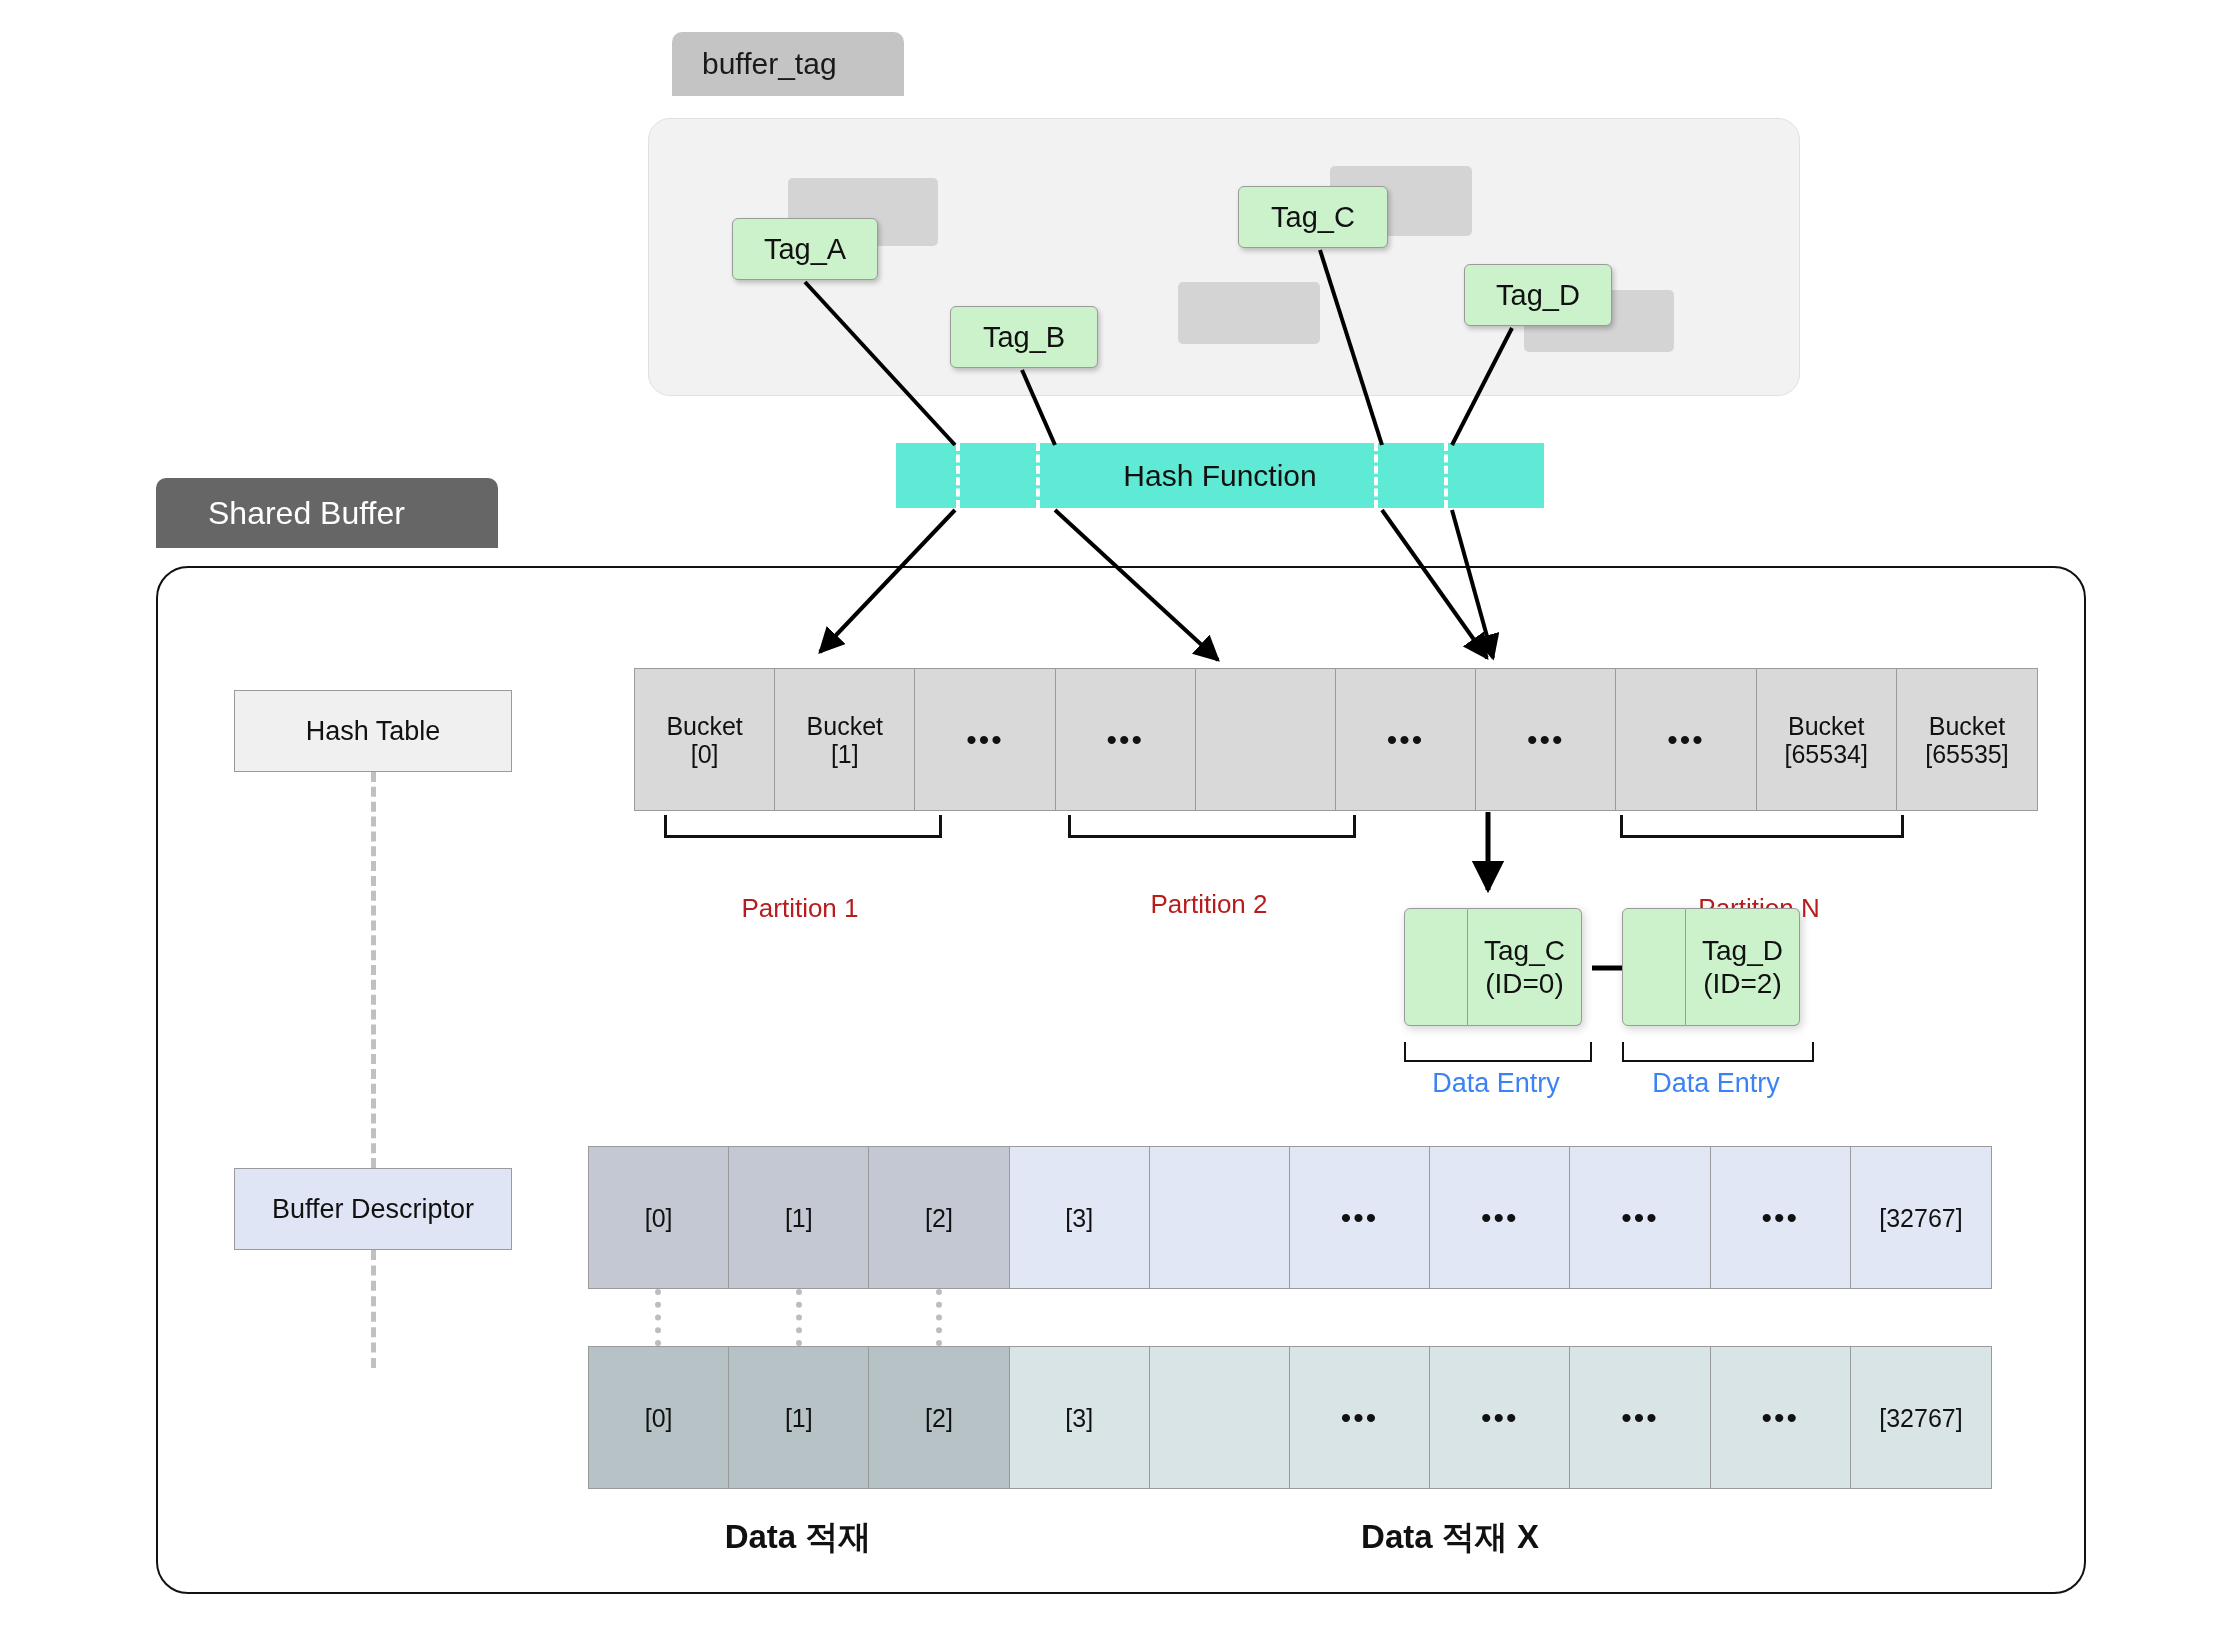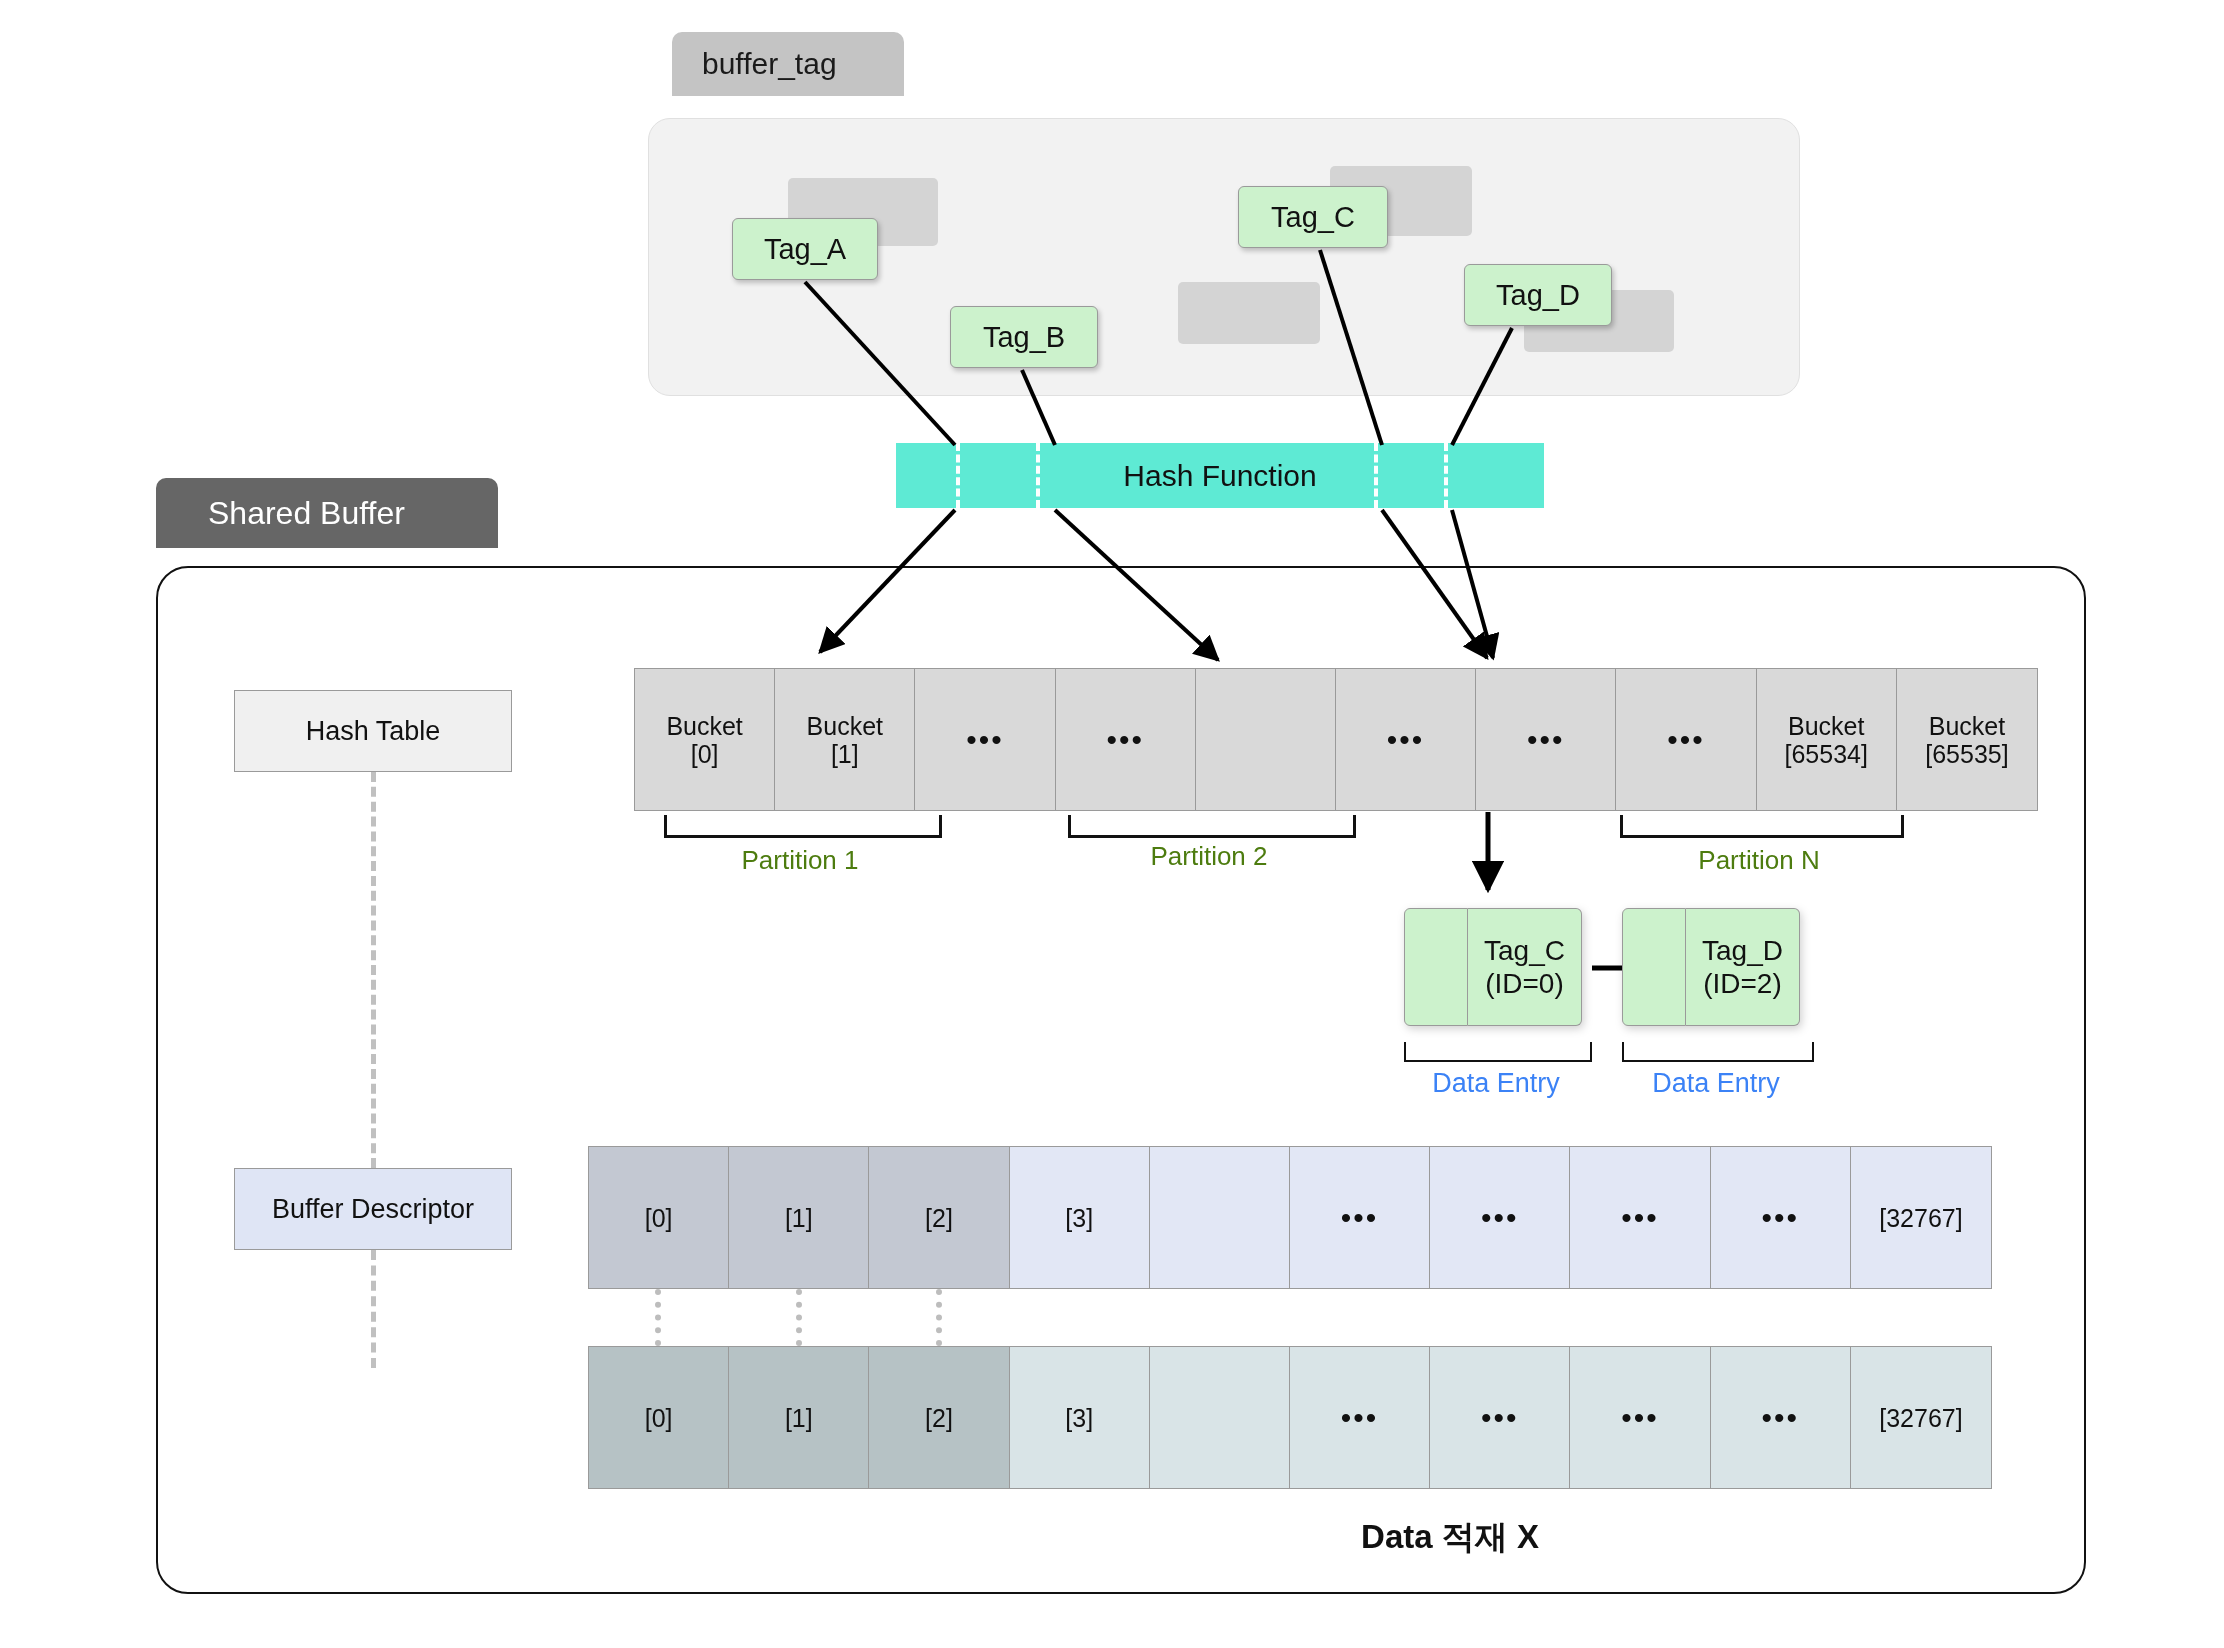--- a/index.html
+++ b/index.html
@@ -76,21 +76,21 @@
   #desc-row{left:588px;top:1146px;width:1404px;height:143px;border:1.5px solid #9a9a9a;}
   #desc-row .cell{background:#e2e7f5;}
   #desc-row .cell.loaded{background:#c3c8d2;}
   #pool-row{left:588px;top:1346px;width:1404px;height:143px;border:1.5px solid #9a9a9a;}
   #pool-row .cell{background:#d9e4e7;}
   #pool-row .cell.loaded{background:#b6c2c5;}
   .dots{letter-spacing:2px;font-size:30px;}
 
   
   .bracket{position:absolute;border:3px solid #111;border-top:none;height:20px;}
-  .brlabel{position:absolute;font-size:26px;color:#4d7c0f;text-align:center;}
+  .brlabel{position:absolute;font-size:26px;color:#b91c1c;text-align:center;margin-top:48px;}
 
   
   .entry{
     position:absolute;display:flex;height:118px;
     filter:drop-shadow(2px 3px 4px rgba(0,0,0,0.18));
   }
   .entry .slot{
     background:#ccf2cc;border:1.5px solid #9a9a9a;border-radius:6px 0 0 6px;
     width:64px;box-sizing:border-box;
   }
@@ -277,20 +277,21 @@
         <span class="dots">•••</span>
       </div>
       <div class="cell" style="width: 140.4px;">
         <span class="dots">•••</span>
       </div>
       <div class="cell" style="width: 140.4px;">
         <span>[32767]</span>
       </div>
     </div>
 
+  <div class="caption" style="left:588px;top:1515px;width:420px;">Data 적재</div>
   <div class="caption" style="left:1200px;top:1515px;width:500px;">Data 적재 X</div>
 
   <svg class="overlay" viewBox="0 0 2224 1648">
     <defs>
       <marker id="ah" viewBox="0 0 10 10" refX="9" refY="5" markerWidth="6.5" markerHeight="6.5" orient="auto-start-reverse">
         <path d="M 0 0 L 10 5 L 0 10 z" fill="#000"></path>
       </marker>
     </defs>
 
     <line x1="805" y1="282" x2="955" y2="445" stroke="#000" stroke-width="4"></line>

